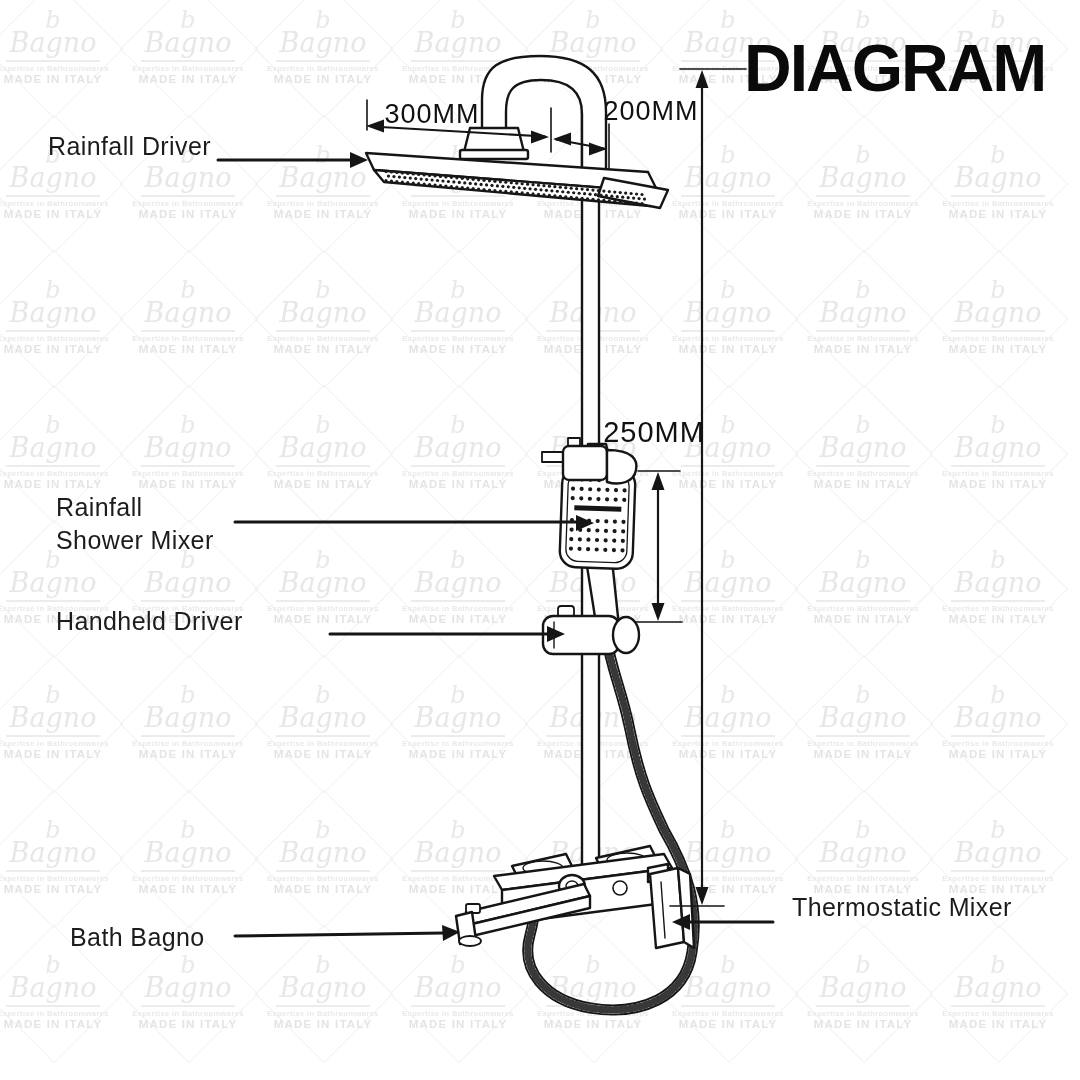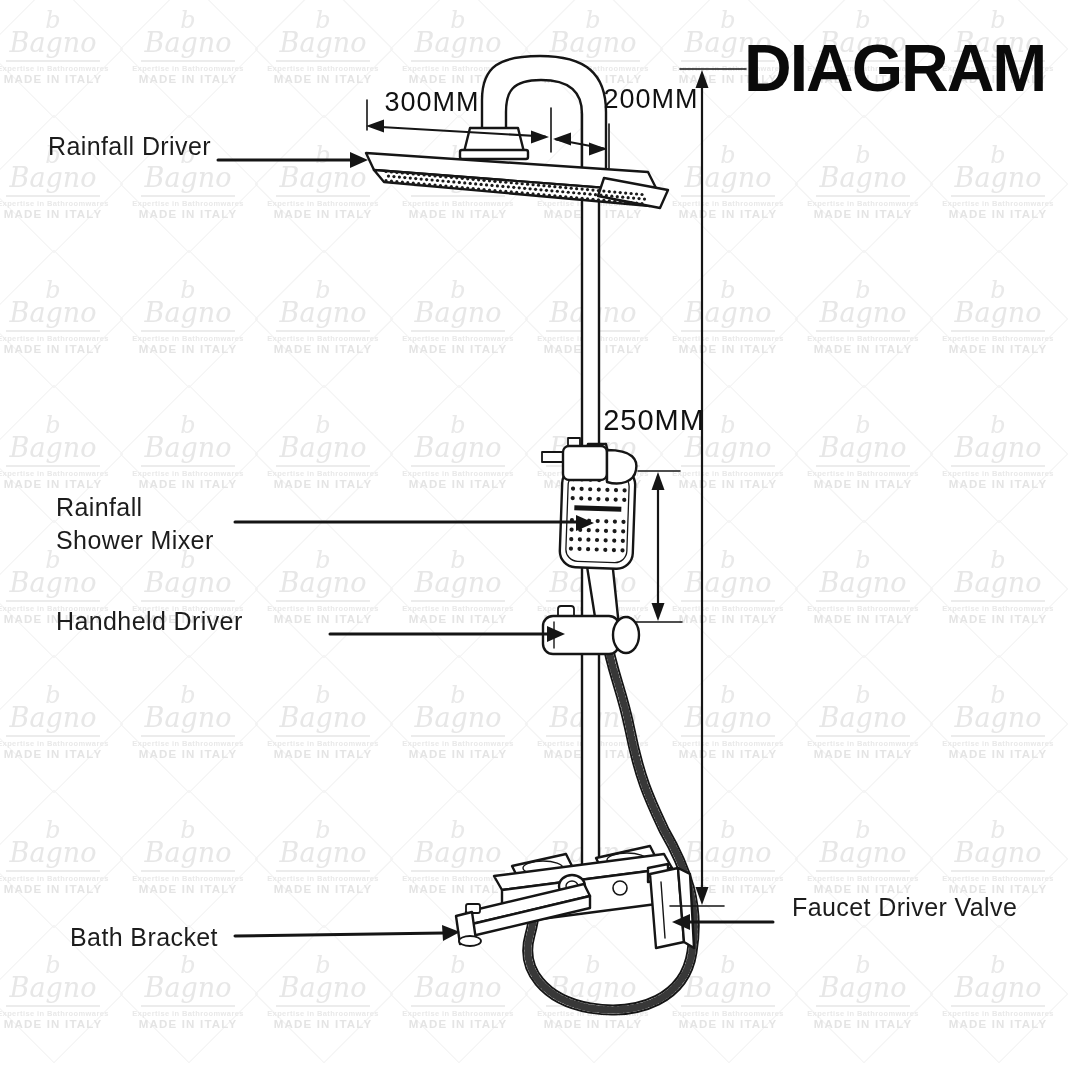--- a/index.html
+++ b/index.html
@@ -20,21 +20,21 @@
   .wm .origin{font-size:11.5px;font-weight:bold;letter-spacing:1.2px;color:#e4e4e4;white-space:nowrap;}
   .diamond{position:absolute;width:96px;height:96px;border:1px solid #f2f2f2;transform:rotate(45deg);}
   
   #art{position:absolute;left:0;top:0;z-index:2;}
   
   .txt{position:absolute;z-index:3;color:#1c1c1c;letter-spacing:.4px;}
   #title{
     left:744px;top:30px;width:330px;font-size:66px;font-weight:700;
     letter-spacing:-2px;color:#0a0a0a;text-align:left;
   }
-  .dim{font-size:27px;color:#111;transform:translateX(-50%);white-space:nowrap;letter-spacing:1px;}
+  .dim{font-size:27px;color:#111;transform:translateX(-50%);white-space:nowrap;letter-spacing:1px;margin-top:12px;}
   #dim-300{left:432px;top:87px;}
   #dim-200{left:651px;top:84px;}
   #dim-1200{left:803px;top:336px;font-size:33px;}
   #dim-250{left:654px;top:404px;font-size:29px;}
   .plabel{font-size:25px;line-height:33px;white-space:nowrap;}
   #lbl-rainfall{left:48px;top:130px;}
   #lbl-handheld{left:56px;top:491px;}
   #lbl-bracket{left:56px;top:605px;}
   #lbl-bath{left:70px;top:921px;}
   #lbl-thermo{left:792px;top:891px;}
@@ -887,19 +887,19 @@
     <div>Rainfall Driver</div>
   </div>
   <div id="lbl-handheld" class="txt plabel">
     <div>Rainfall</div>
     <div>Shower Mixer</div>
   </div>
   <div id="lbl-bracket" class="txt plabel">
     <div>Handheld Driver</div>
   </div>
   <div id="lbl-bath" class="txt plabel">
-    <div>Bath Bracket</div>
+    <div>Bath Bagno</div>
   </div>
   <div id="lbl-thermo" class="txt plabel">
-    <div>Faucet Driver Valve</div>
+    <div>Thermostatic Mixer</div>
   </div>
 
 </div>
 
 </body></html>

